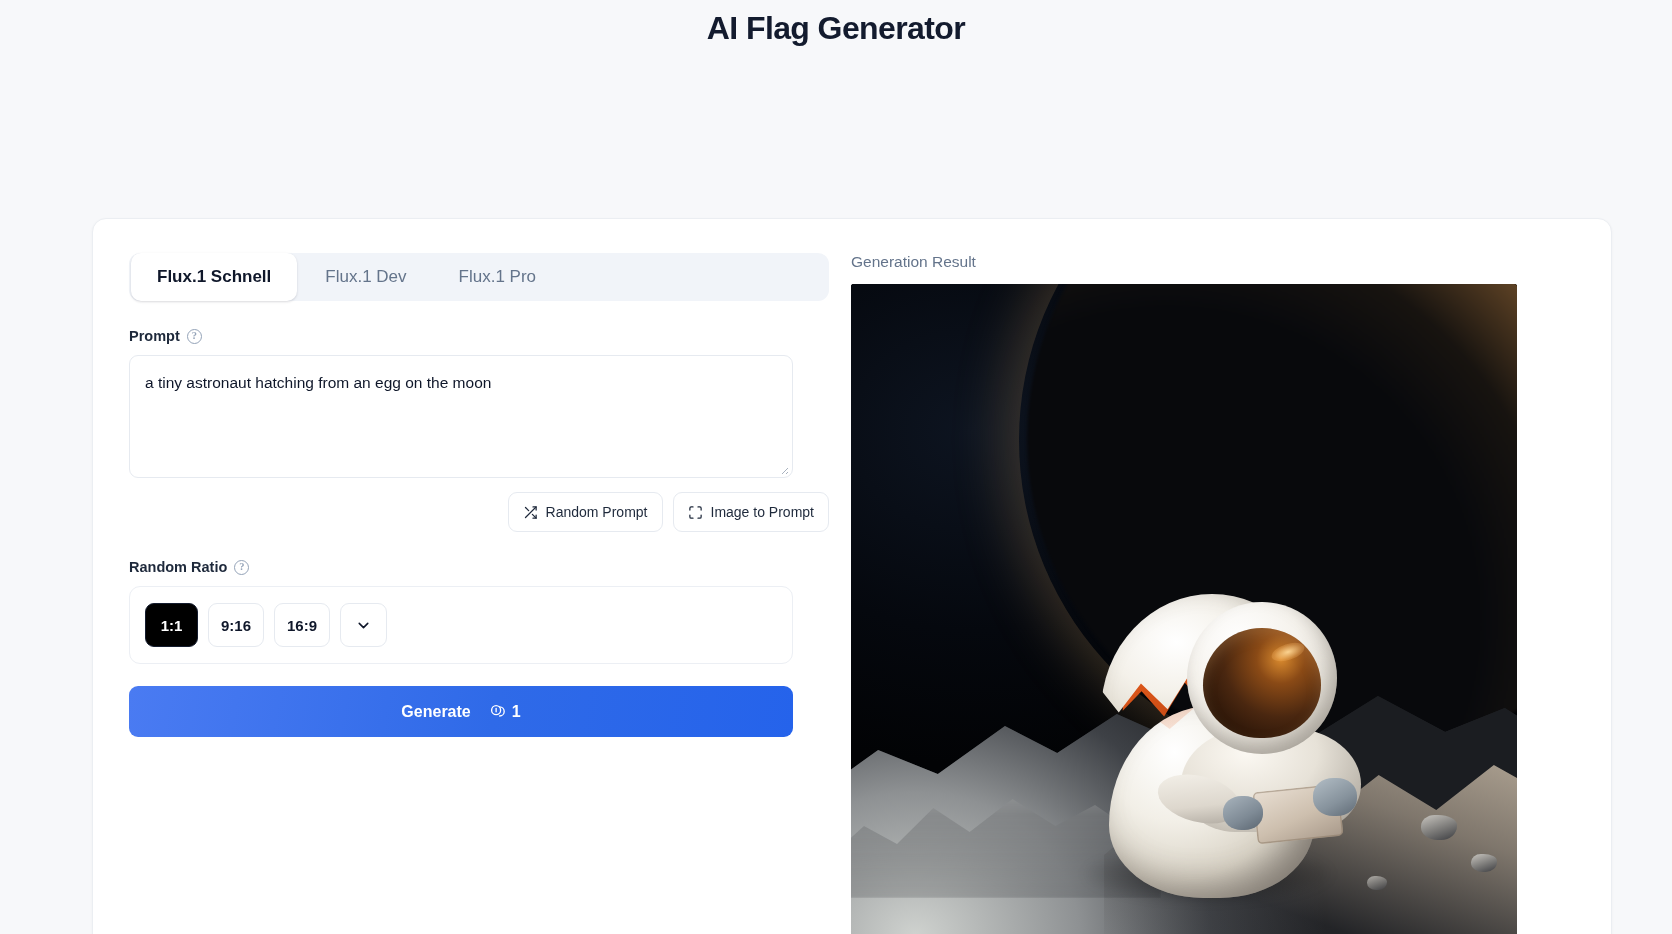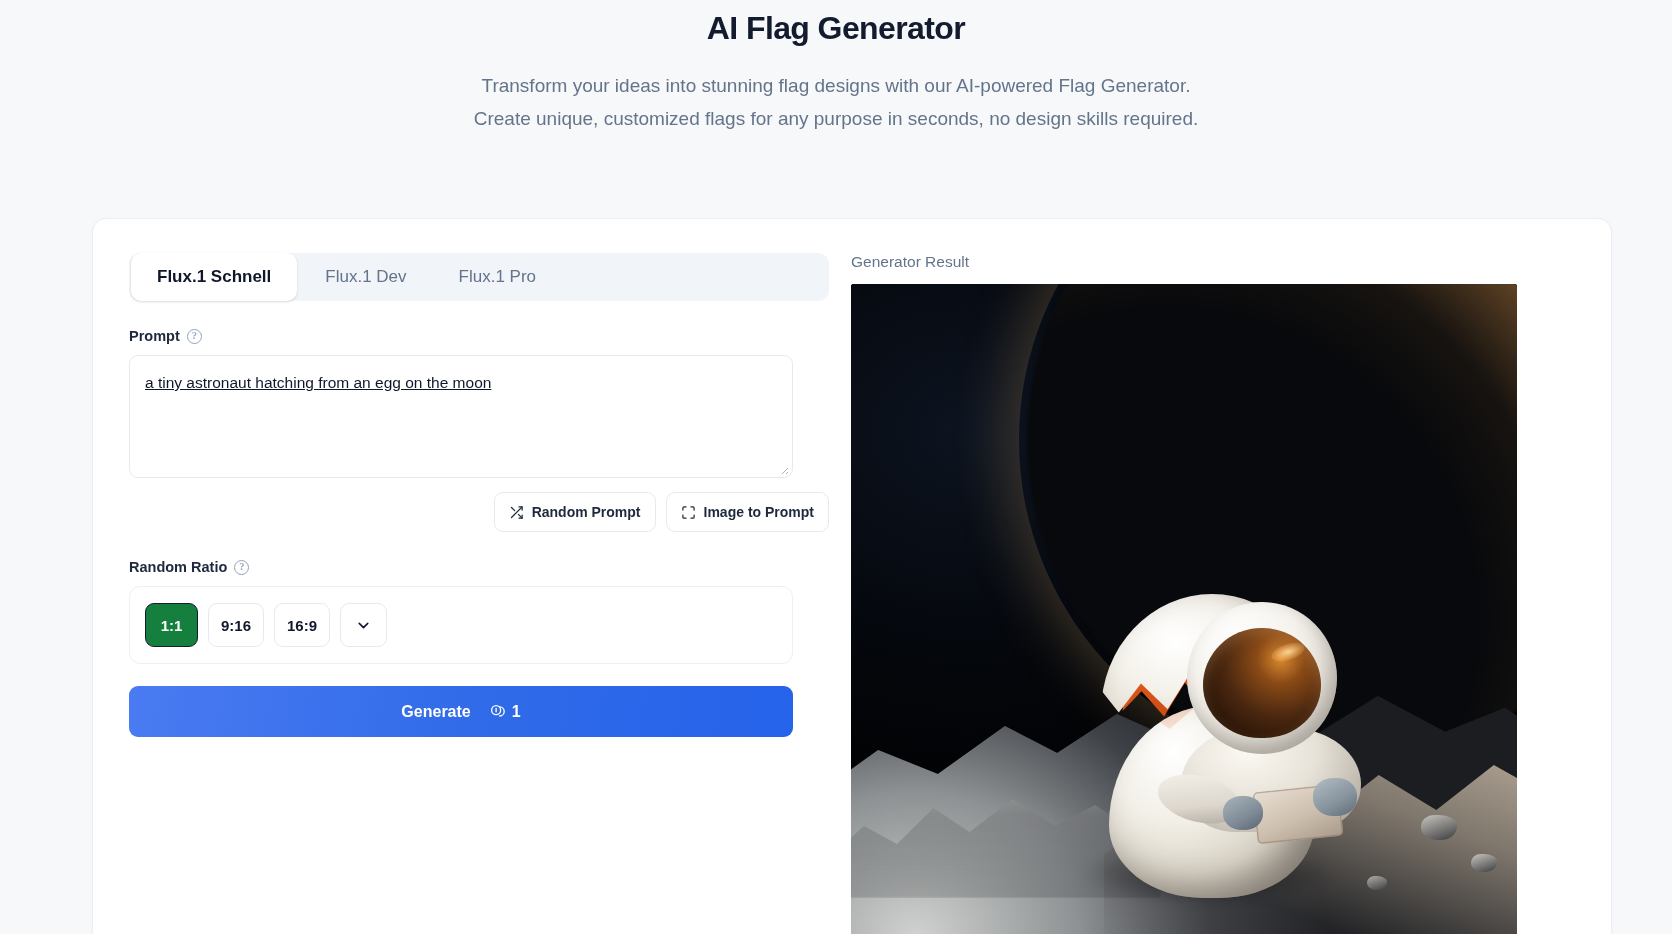--- a/index.html
+++ b/index.html
@@ -124,21 +124,20 @@
     height: 100%;
     border: none;
     outline: none;
     resize: none;
     padding: 16px 15px;
     font-family: "Liberation Sans", sans-serif;
     font-size: 15.5px;
     color: #0f172a;
     background: transparent;
     line-height: 1.45;
-    text-decoration: underline;
   }
   .resize-grip {
     position: absolute;
     right: 3px; bottom: 2px;
     width: 12px; height: 12px;
     pointer-events: none;
     opacity: .55;
   }
 
   
@@ -152,21 +151,21 @@
     display: flex;
     align-items: center;
     gap: 8px;
     height: 40px;
     padding: 0 14px;
     border: 1px solid #e6eaf0;
     border-radius: 9px;
     background: #fff;
     font-size: 14px;
     color: #1e293b;
-    font-weight: bold;
+    font-weight: normal;
     cursor: pointer;
     white-space: nowrap;
   }
   .pbtn svg { flex: none; }
 
   
   .ratio-panel {
     width: 664px;
     border: 1px solid #eceff4;
     border-radius: 11px;
@@ -184,21 +183,21 @@
     font-size: 15px;
     font-weight: bold;
     color: #0f172a;
     display: flex;
     align-items: center;
     justify-content: center;
     cursor: pointer;
     padding: 0 12px;
   }
   .ratio-btn.selected {
-    background: #15803d;
+    background: #000000;
     border-color: #141c2e;
     color: #ffffff;
   }
   .ratio-more {
     width: 47px;
     height: 44px;
     border-radius: 9px;
     border: 1px solid #e6eaf0;
     background: #fff;
     display: flex;
@@ -421,24 +420,20 @@
   }
 
   
   .icon-svg { display: block; }
 </style>
 </head>
 <body>
 
 <div class="hero">
   <h1 class="hero-title">AI Flag Generator</h1>
-  <div class="hero-sub">
-    <span class="l">Transform your ideas into stunning flag designs with our AI-powered Flag Generator.</span>
-    <span class="l">Create unique, customized flags for any purpose in seconds, no design skills required.</span>
-  </div>
 </div>
 
 <div class="card">
 
   <div class="left-col">
 
     <div class="tabbar">
       <div class="tab active">
         <span>Flux.1 Schnell</span>
       </div>
@@ -514,21 +509,21 @@
           <circle cx="9.5" cy="9.5" r="6"></circle>
           <path d="M14.2 5.2a6 6 0 0 1 0 12.1"></path>
           <path d="M9.5 7.2v4.6"></path>
         </svg>
         <span>1</span>
       </span>
     </button>
   </div>
 
   <div class="right-col">
-    <div class="result-label">Generator Result</div>
+    <div class="result-label">Generation Result</div>
 
     <div class="result-frame" title="a tiny astronaut hatching from an egg on the moon">
       <div class="art">
         <div class="sky"></div>
         <div class="planet-glow"></div>
         <div class="planet"></div>
 
         <div class="ground"></div>
         <div class="ground-lit"></div>
         <div class="ridge-left"></div>

